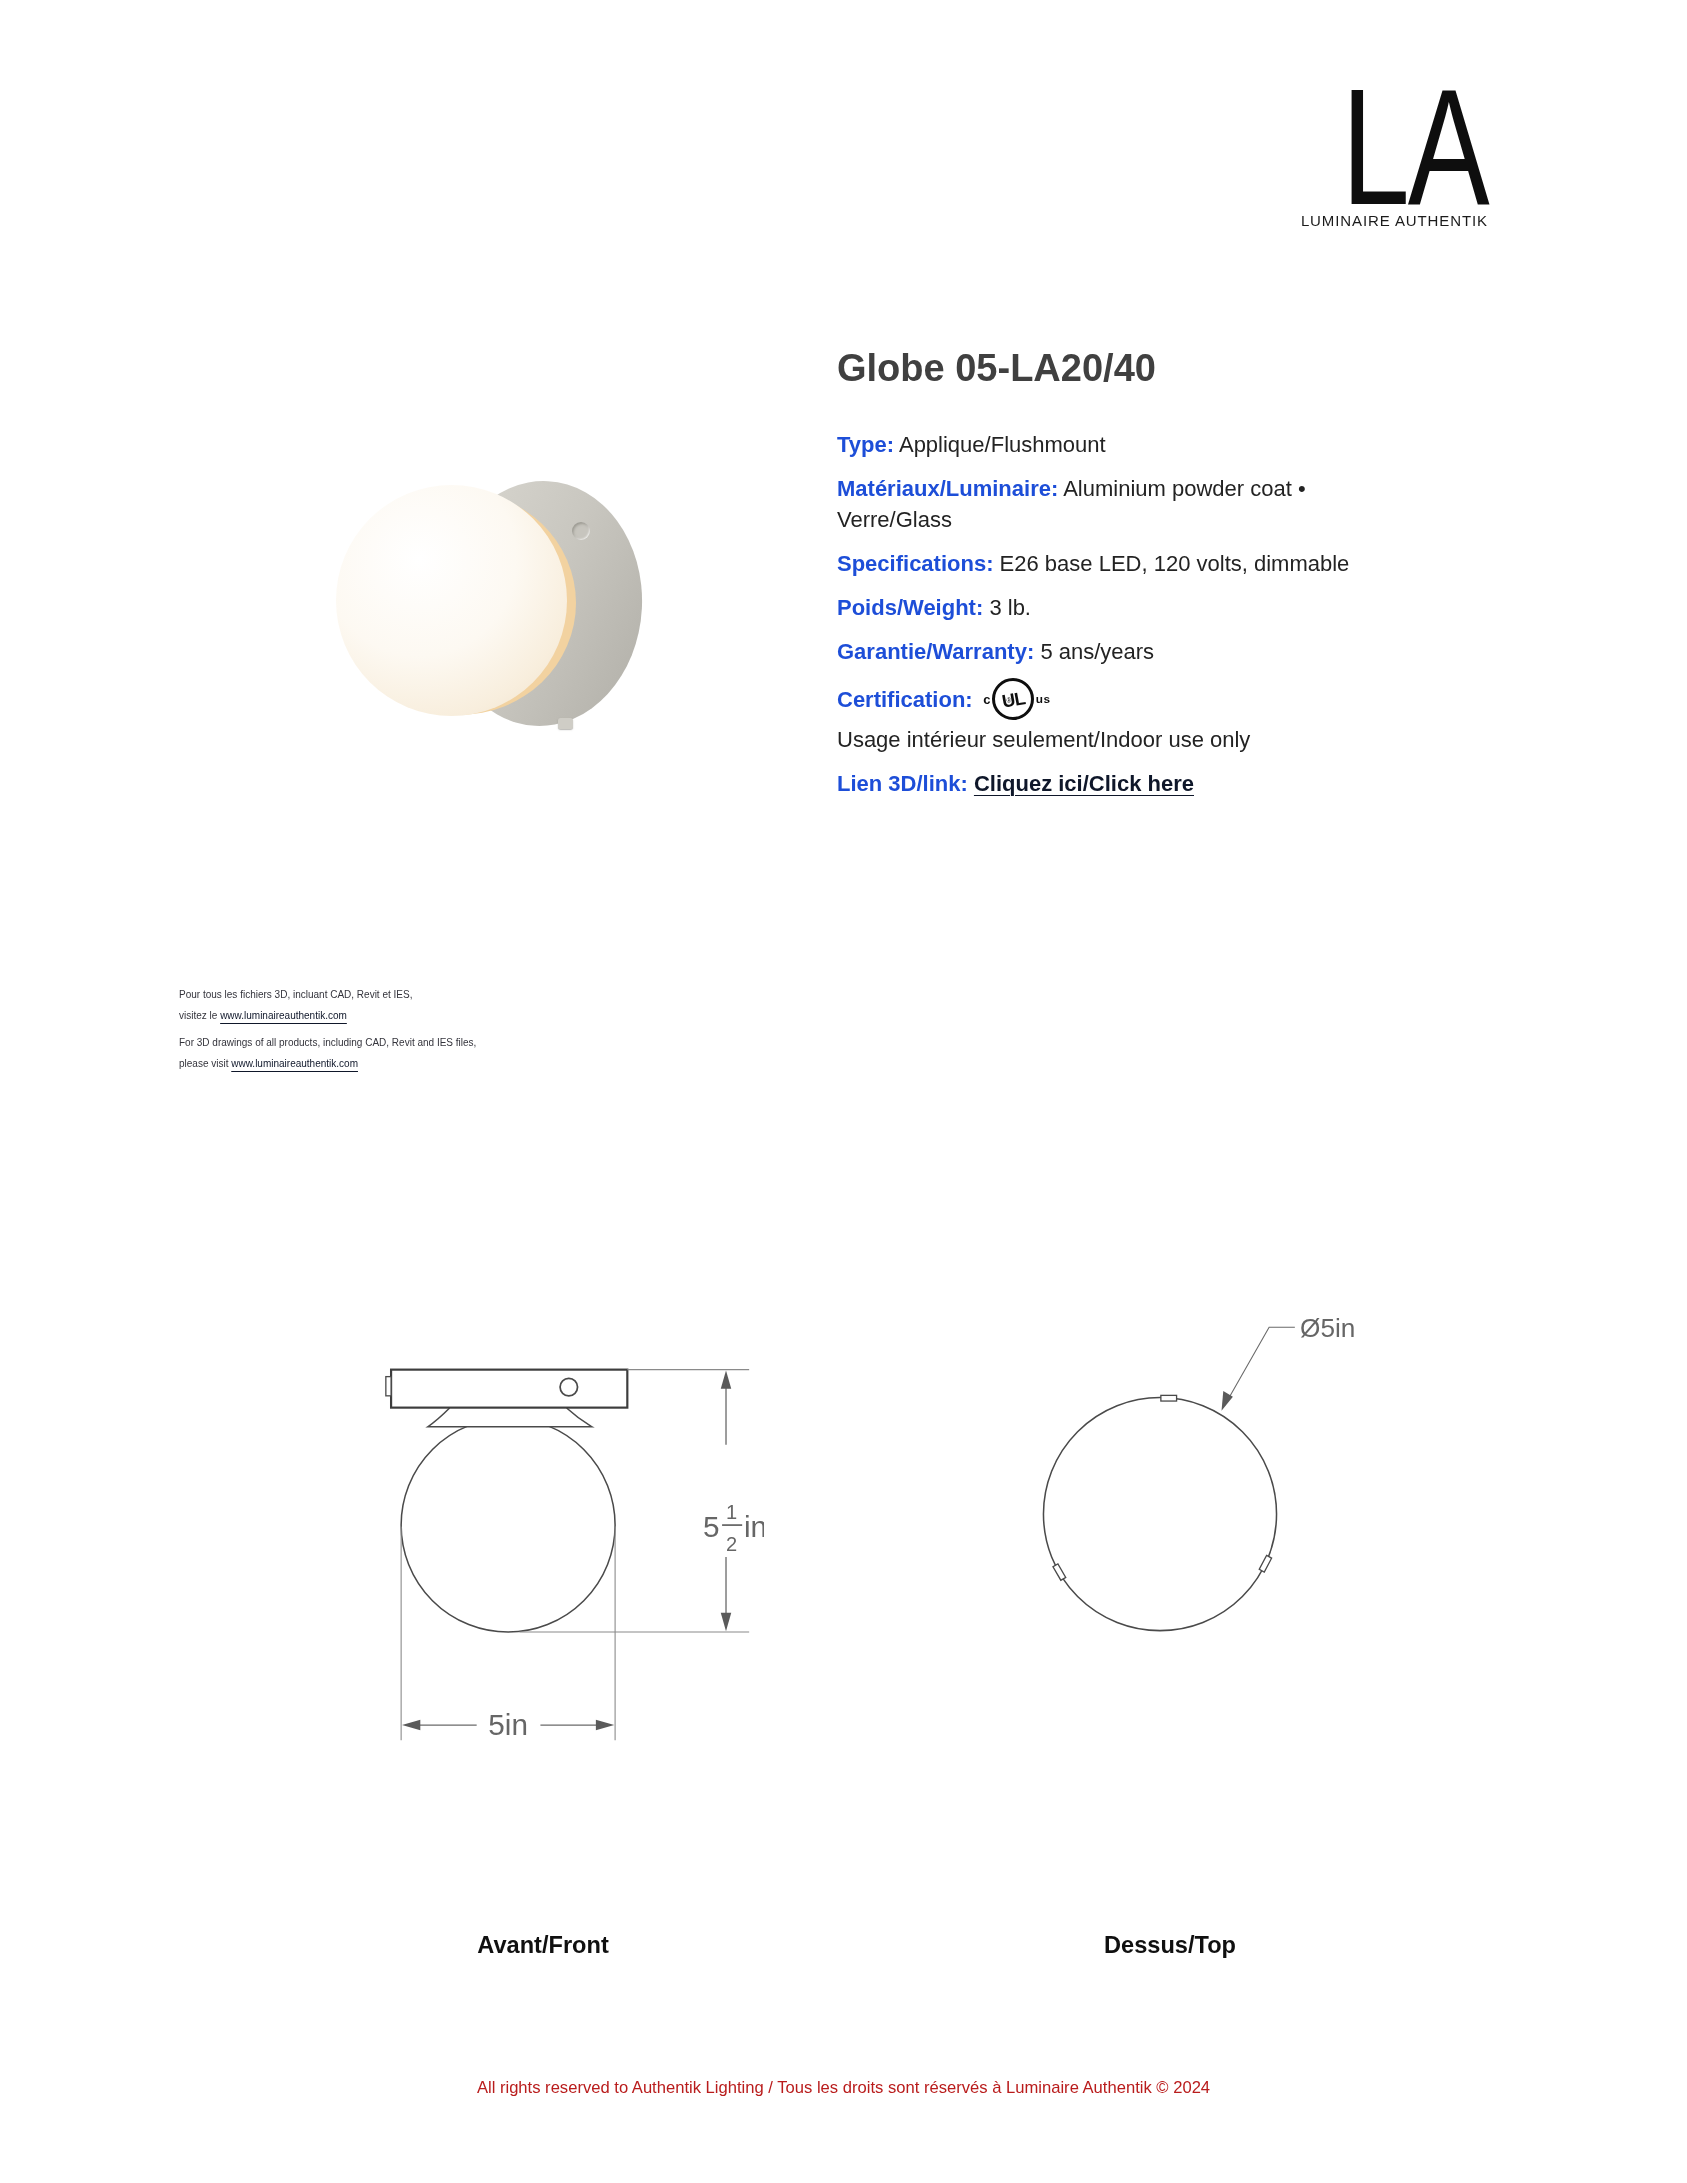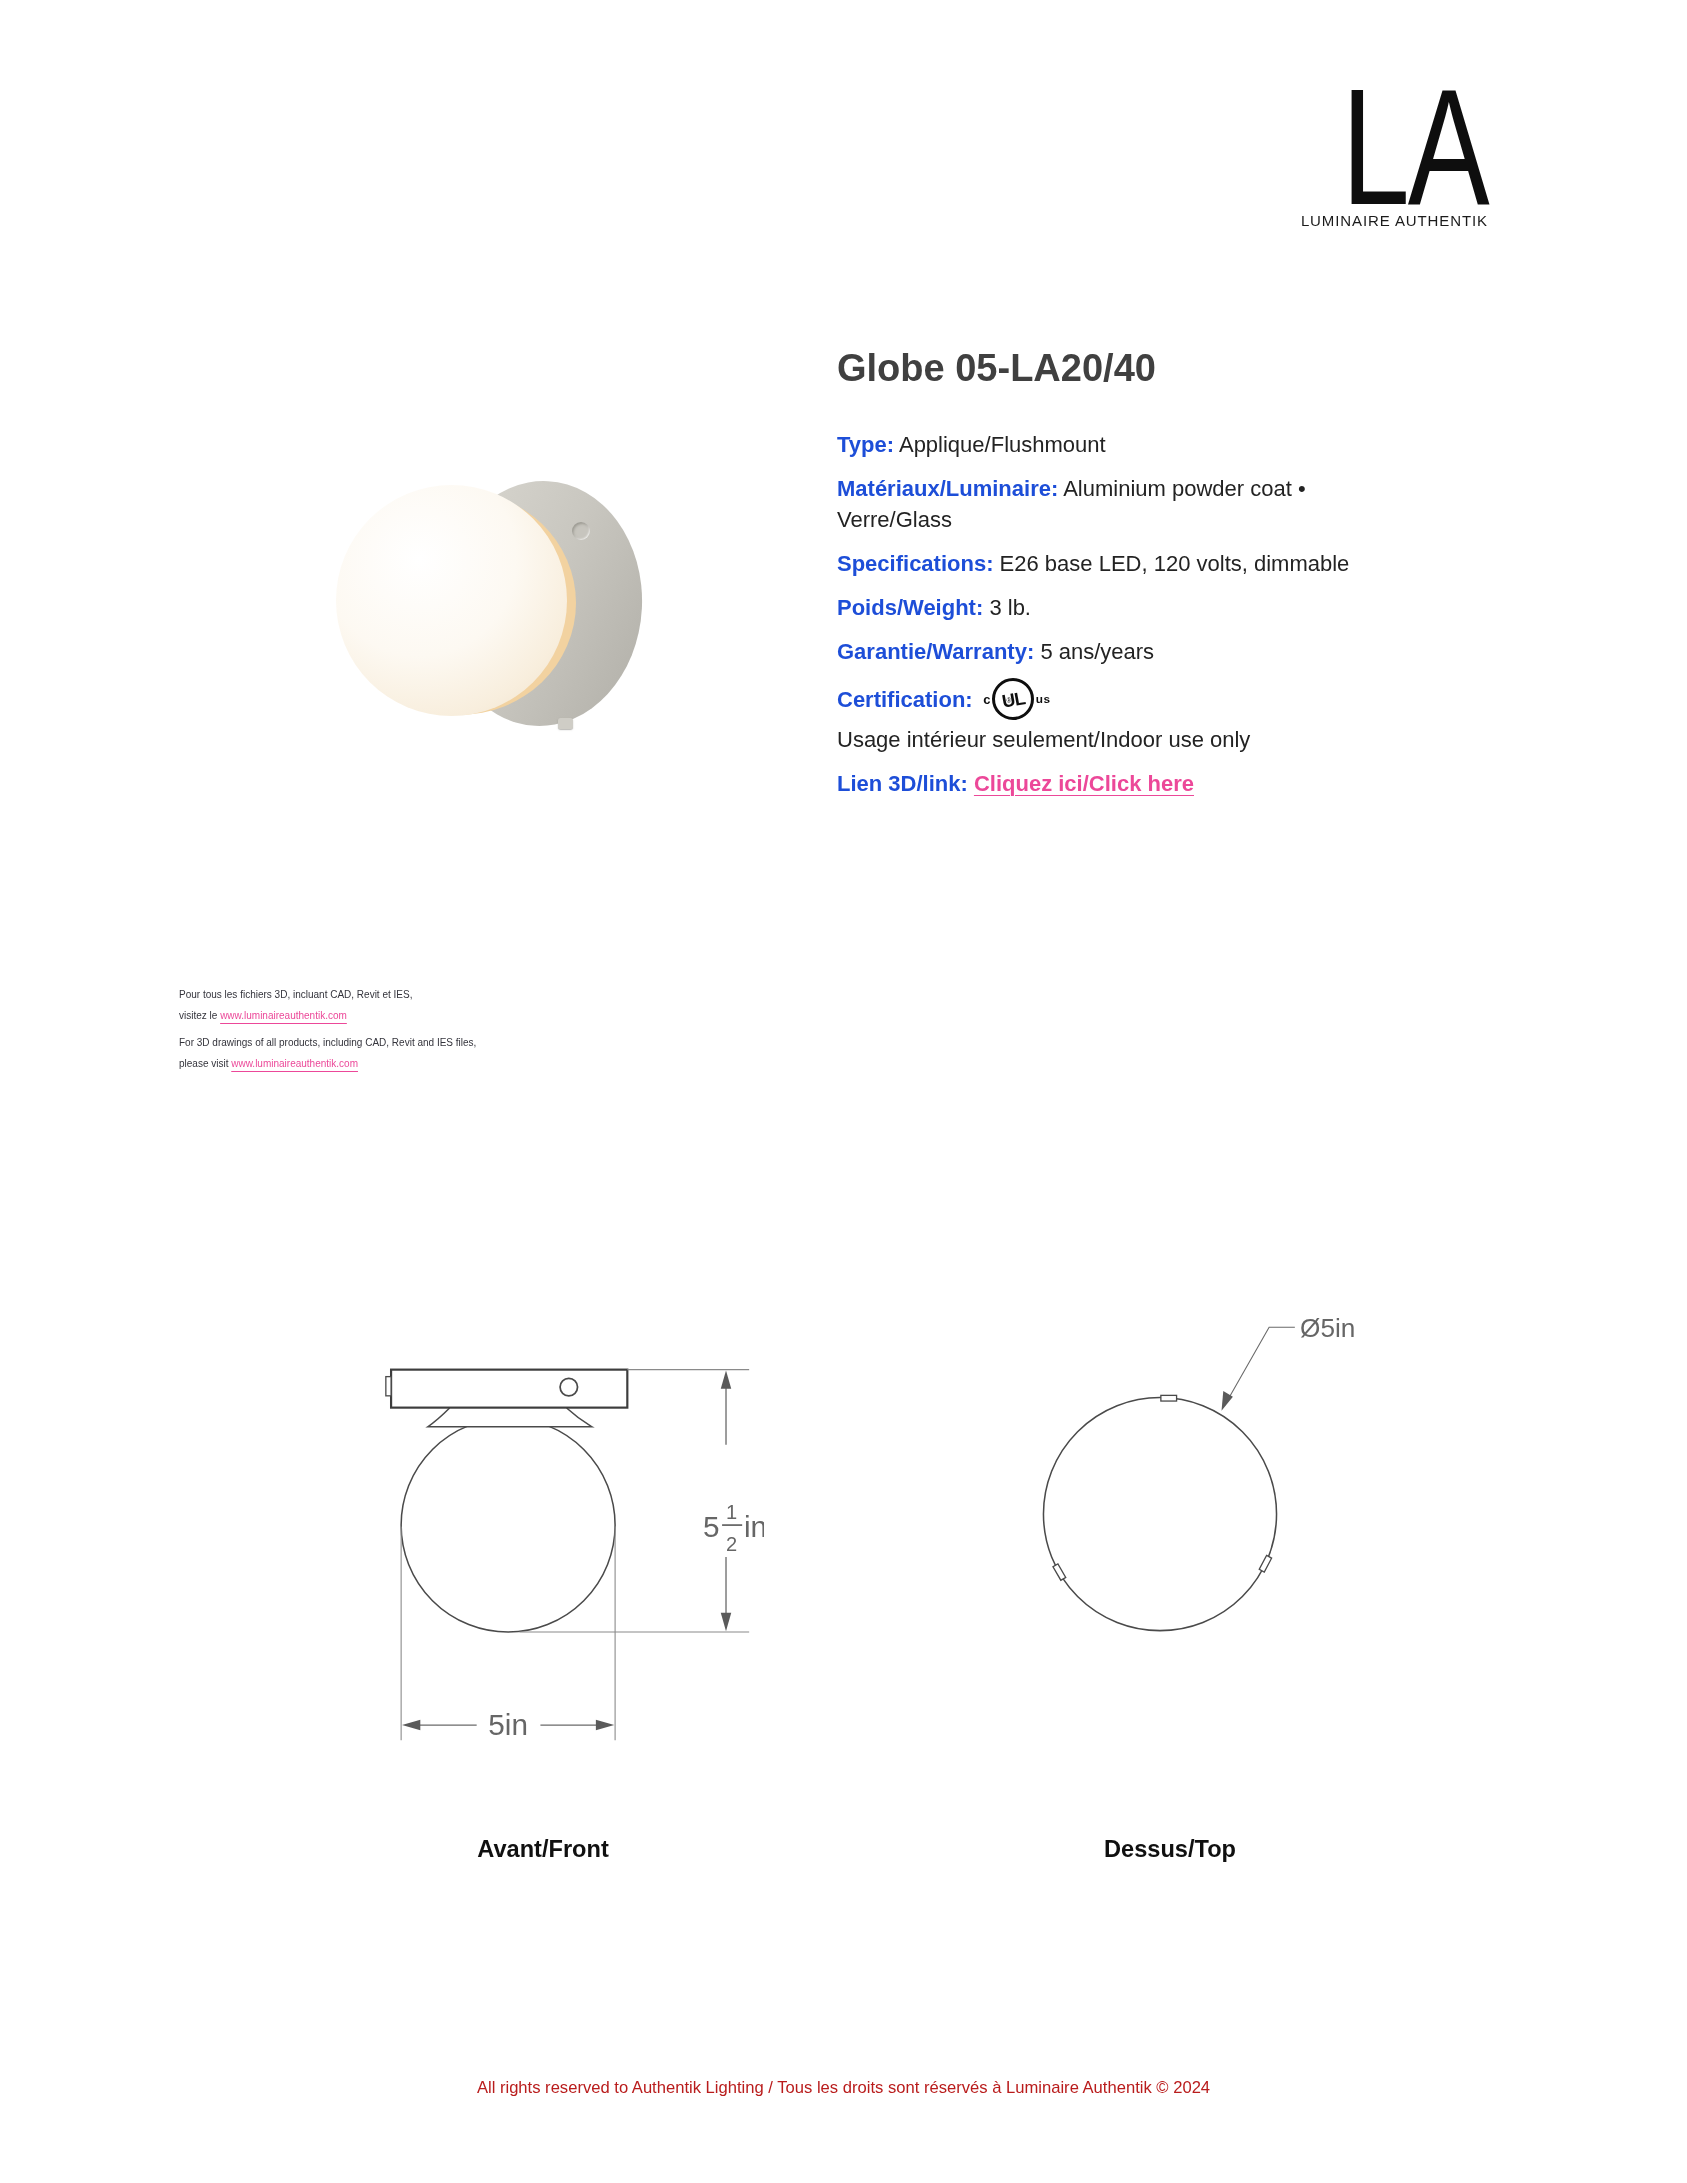--- a/index.html
+++ b/index.html
@@ -43,42 +43,42 @@
     position:absolute; left:222px; top:244px; width:15px; height:11.4px; border-radius:2.6px;
     background:#cfcdc6; box-shadow:0 0.9px 1.3px rgba(110,108,100,.5);
   }
 
   
   .specs { position:absolute; left:837px; top:347px; width:690px; }
   .specs h1 { font-size:38px; font-weight:700; color:#404040; margin-bottom:39px; letter-spacing:0; }
   .spec-line { font-size:22px; line-height:31px; margin-bottom:13px; color:#232323; }
   .spec-line .lbl { font-weight:700; color:#1d4ed8; }
   .usage-line { margin-top:-11.4px; }
-  a.link-3d, a.doc-link { color:#ec4899; text-decoration:underline; text-decoration-thickness:1.3px; text-underline-offset:3.5px; }
+  a.link-3d, a.doc-link { color:#0f172a; text-decoration:underline; text-decoration-thickness:1.3px; text-underline-offset:3.5px; }
   a.link-3d { font-weight:700; }
 
   
   .ul-mark { display:inline-flex; align-items:center; vertical-align:middle; margin-left:4.4px; position:relative; top:-1.7px; }
   .ul-c { font-size:13px; font-weight:700; color:#0e0e0e; margin-right:1.7px; }
   .ul-us { font-size:11.8px; font-weight:700; color:#0e0e0e; margin-left:1.7px; letter-spacing:0.4px; }
   .ul-circle {
     width:42px; height:42px; border:3.9px solid #0e0e0e; border-radius:50%;
     display:flex; align-items:center; justify-content:center; position:relative; background:#fff;
   }
   .ul-letters { font-size:18.3px; font-weight:800; color:#0e0e0e; transform:rotate(-10deg); letter-spacing:-0.9px; }
   .ul-reg { position:absolute; bottom:0.9px; left:11.4px; font-size:6.5px; color:#0e0e0e; font-weight:400; }
 
   
   .files-note { position:absolute; left:179px; top:985px; width:546px; font-size:10px; line-height:20.5px; color:#34343c; }
   .files-note p { margin-bottom:7px; }
 
   
   .front-svg { position:absolute; left:371px; top:1332px; }
   .top-svg   { position:absolute; left:1026px; top:1288px; }
-  .view-caption { position:absolute; top:1836px; font-size:23.6px; font-weight:700; color:#101010; transform:translateX(-50%); }
+  .view-caption { position:absolute; top:1932px; font-size:23.6px; font-weight:700; color:#101010; transform:translateX(-50%); }
   .caption-front { left:543px; }
   .caption-top   { left:1170px; }
 
   
   .footer { position:absolute; left:0; top:2078px; width:100%; text-align:center; font-size:16.6px; color:#b91c1c; }
 </style>
 </head>
 <body>
 
 <div class="logo">

